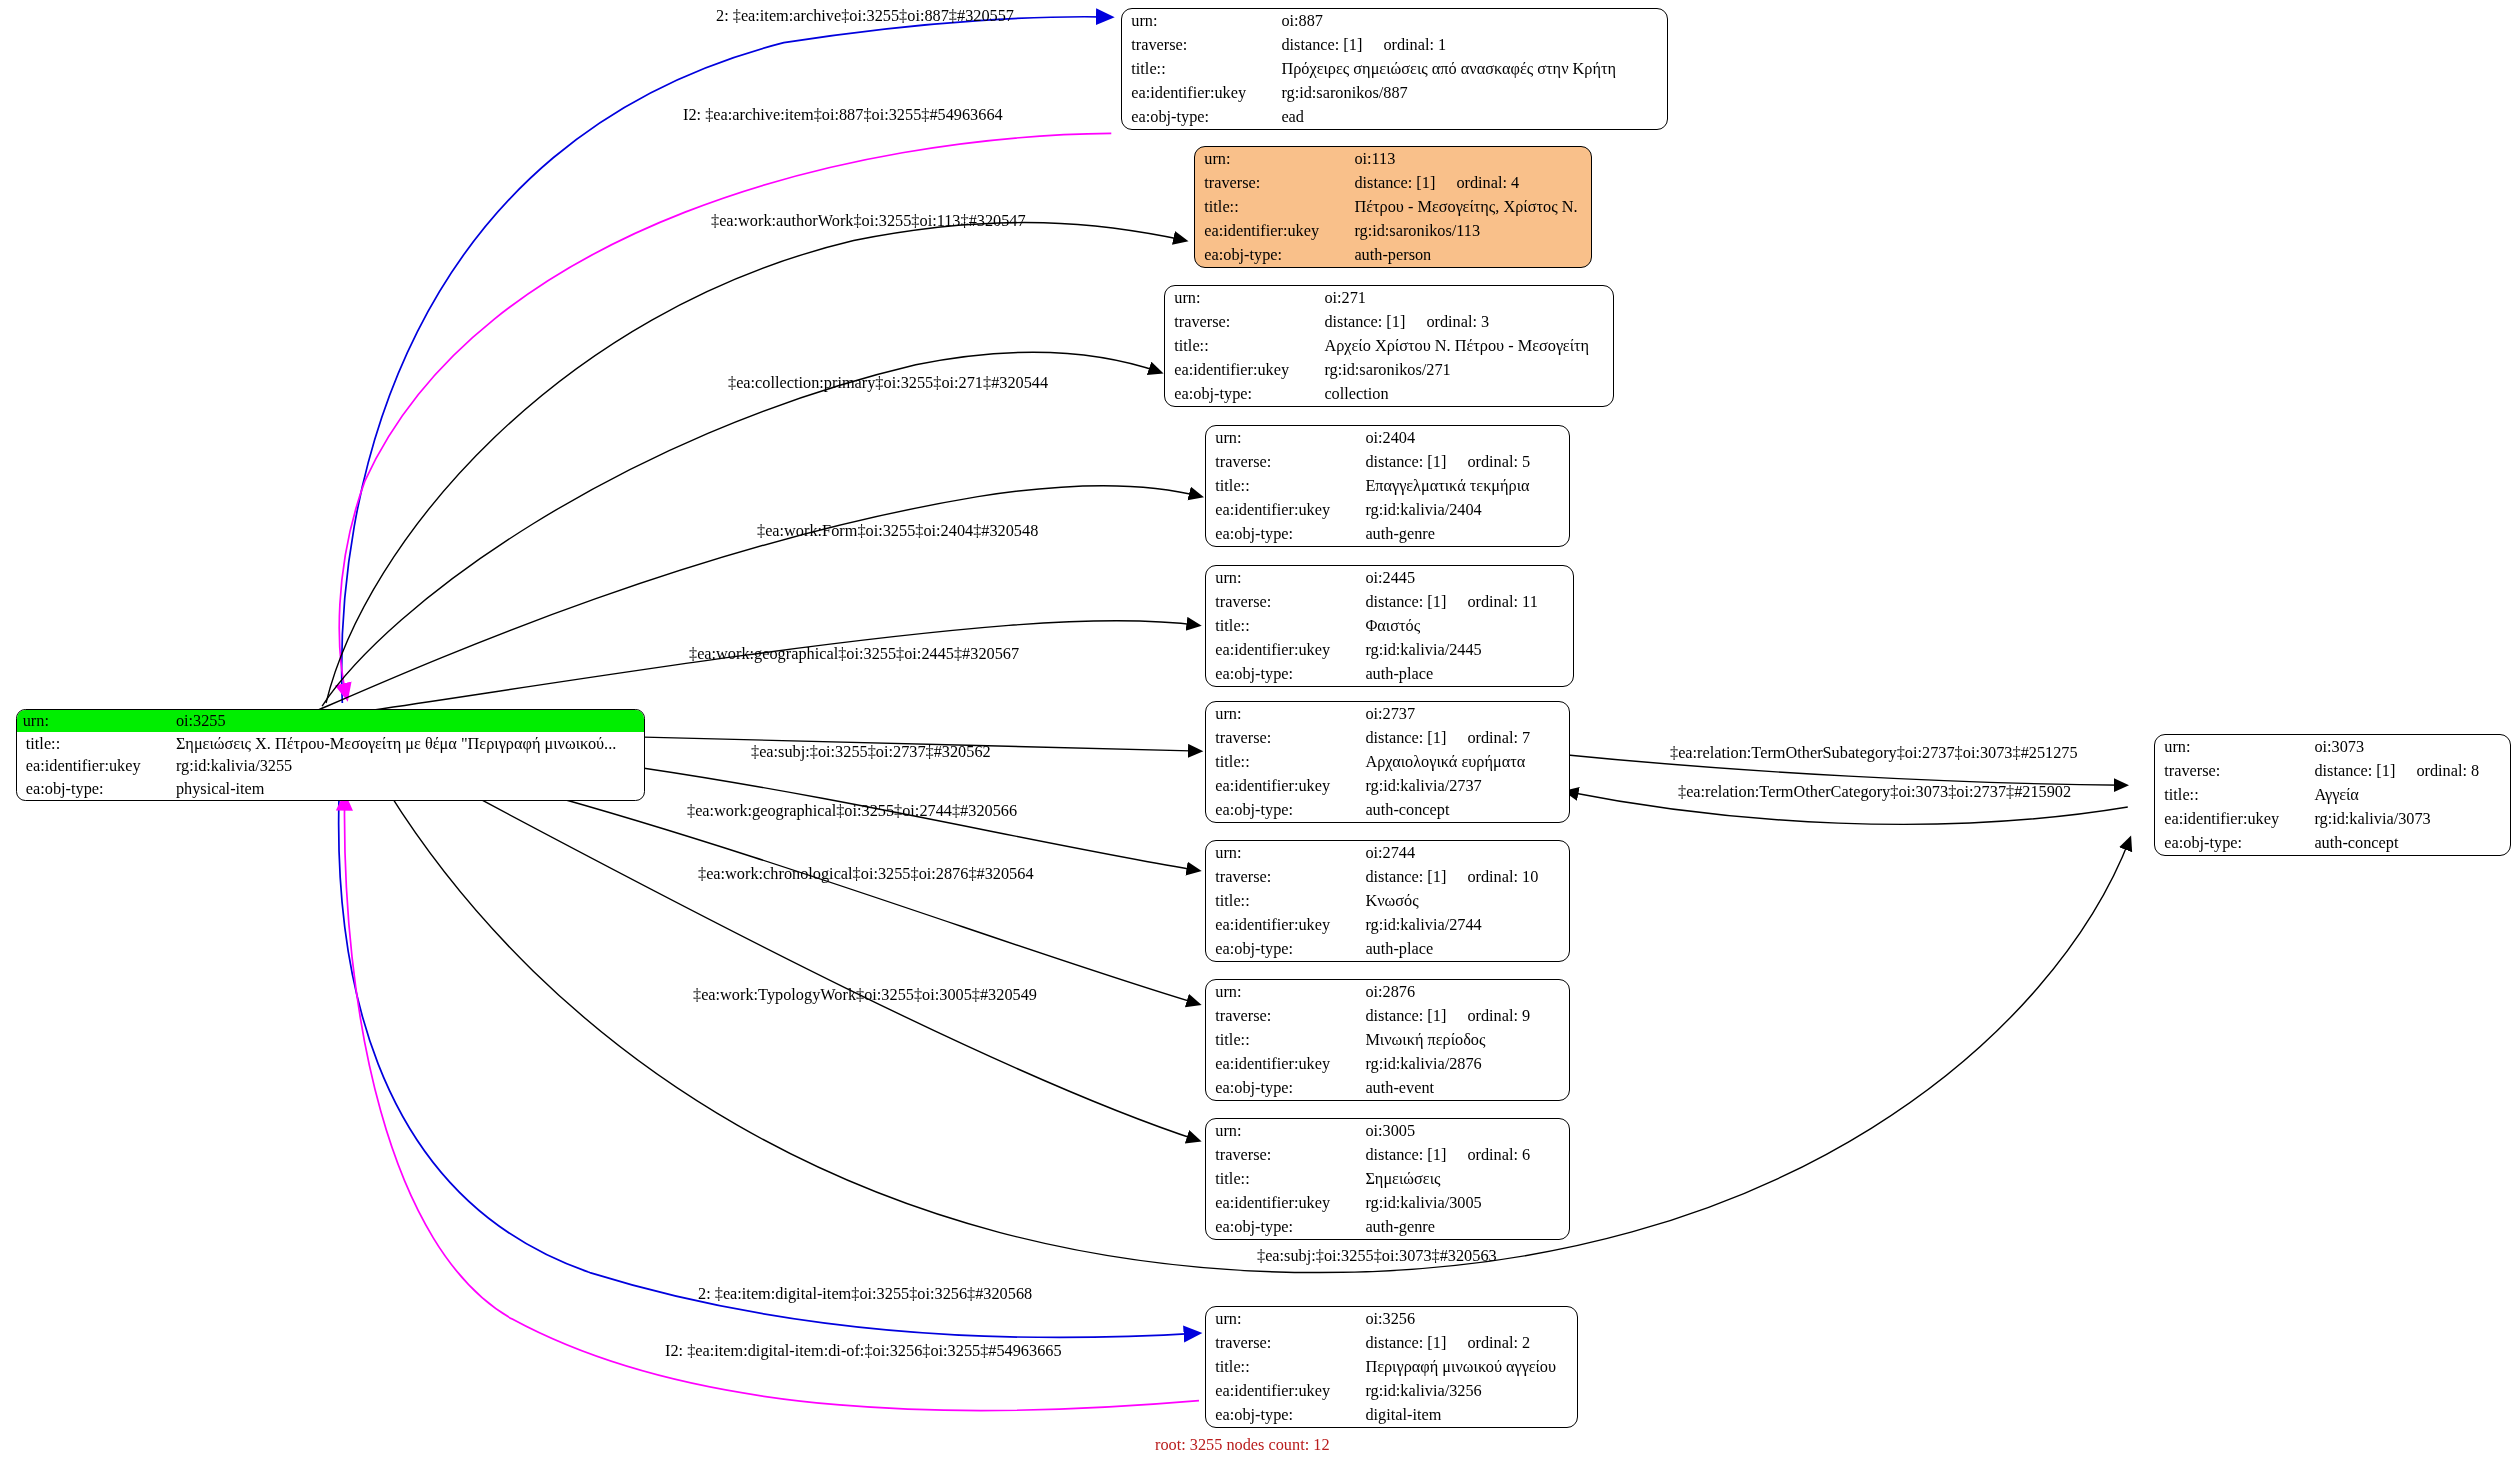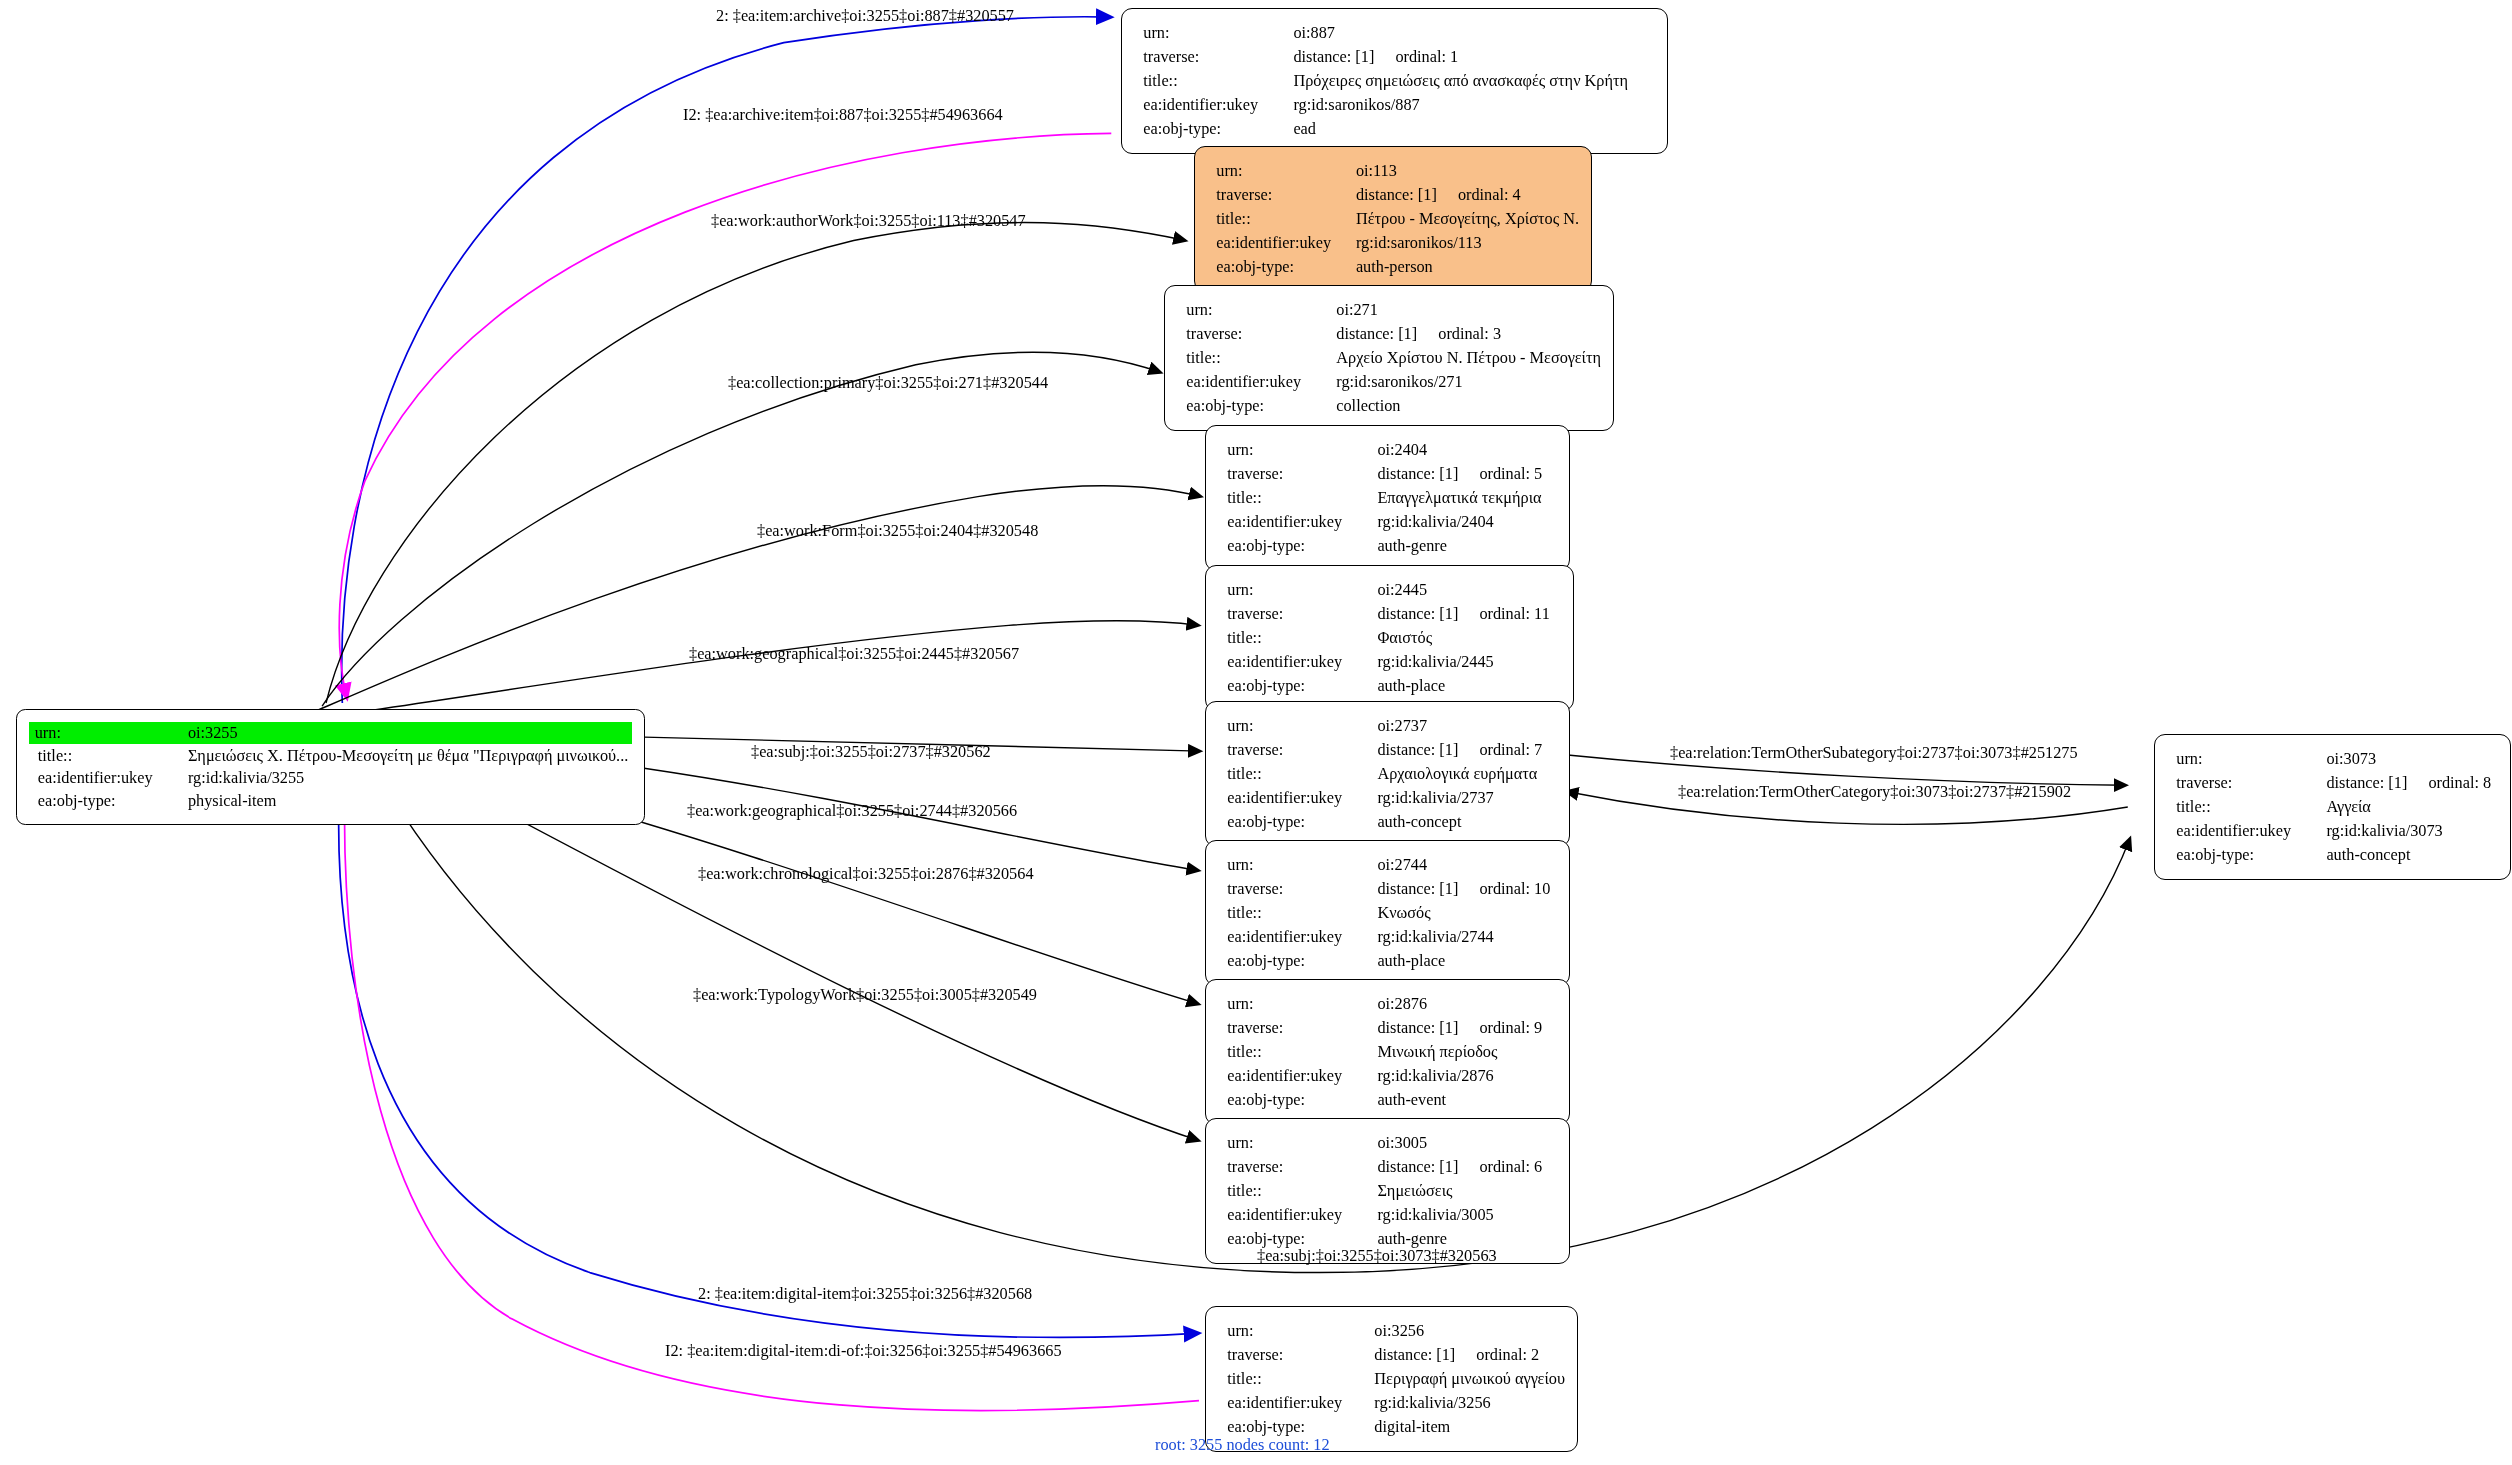--- a/index.html
+++ b/index.html
@@ -1,31 +1,31 @@
 <!DOCTYPE html>
 <html style="font-size:12.4px"><head>
 <meta charset="utf-8">
 <style>
   html,body{margin:0;padding:0;background:#ffffff;}
   body{font-family:"Liberation Serif","DejaVu Serif",serif;}
   #canvas{position:relative;width:2512px;height:1465px;overflow:hidden;background:#fff;}
   svg.edges{position:absolute;left:0;top:0;width:2512px;height:1465px;pointer-events:none;}
-  .node{position:absolute;box-sizing:border-box;border:1.2px solid #000;border-radius:11px;background:#fff;padding:12px;overflow:hidden;}
+  .node{position:absolute;box-sizing:border-box;border:1.2px solid #000;border-radius:11px;background:#fff;padding:0;overflow:hidden;}
   .node table{border-collapse:collapse;width:100%;}
   .node td{font-size:16.3px;line-height:1.0;padding:3.9px 0 3.9px 0;white-space:nowrap;color:#000;vertical-align:middle;}
   .node td.k{width:147px;padding-left:9.3px;}
   .node td.v{padding-left:3.1px;}
   .node.orange{background:#f9c08a;}
   .node.orange td{background:transparent;}
   .root{border-radius:9.3px;}
   .root td{font-size:16.3px;padding:3.1px 0;}
   .hl td{background:#00ee00;}
   .hl td.k{padding-left:6.2px;}
   .elabel{position:absolute;font-size:16.3px;color:#000;white-space:nowrap;line-height:1;}
-  .caption{position:absolute;font-size:16.3px;color:#1d4ed8;white-space:nowrap;}
+  .caption{position:absolute;font-size:16.3px;color:#b91c1c;white-space:nowrap;}
   .trav{display:inline-block;}
   .trav .d{display:inline-block;min-width:102px;}
 </style>
 </head>
 <body>
 
 <div id="canvas">
 
   <svg class="edges" viewBox="0 0 3237 1888">
     <defs>

